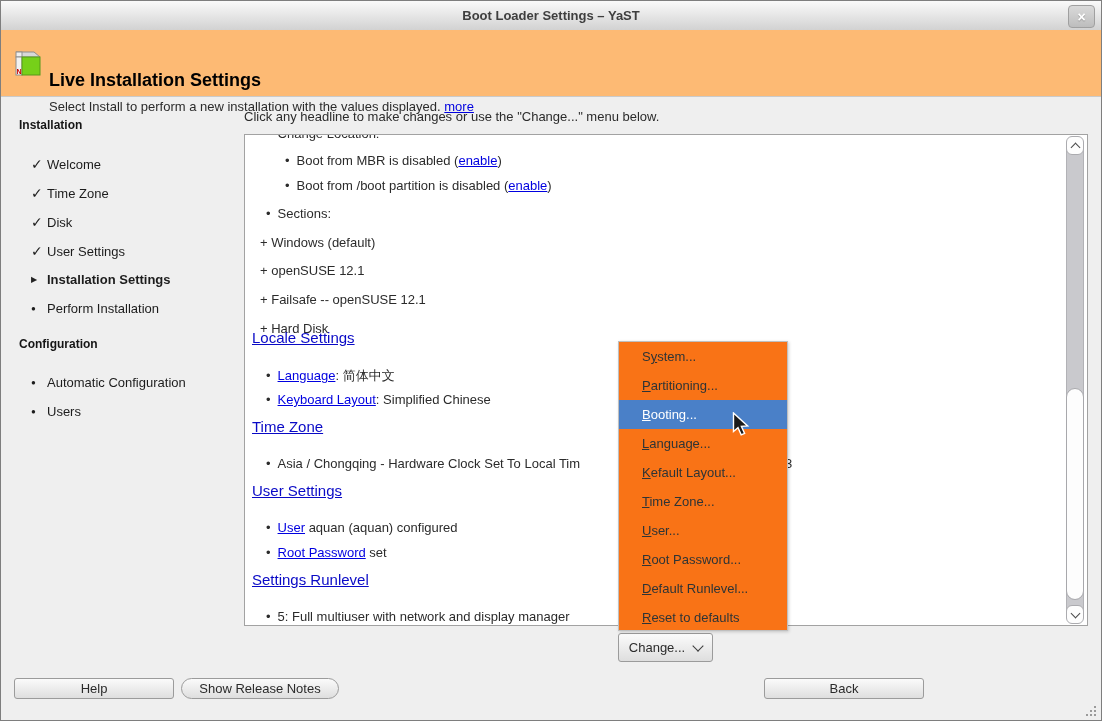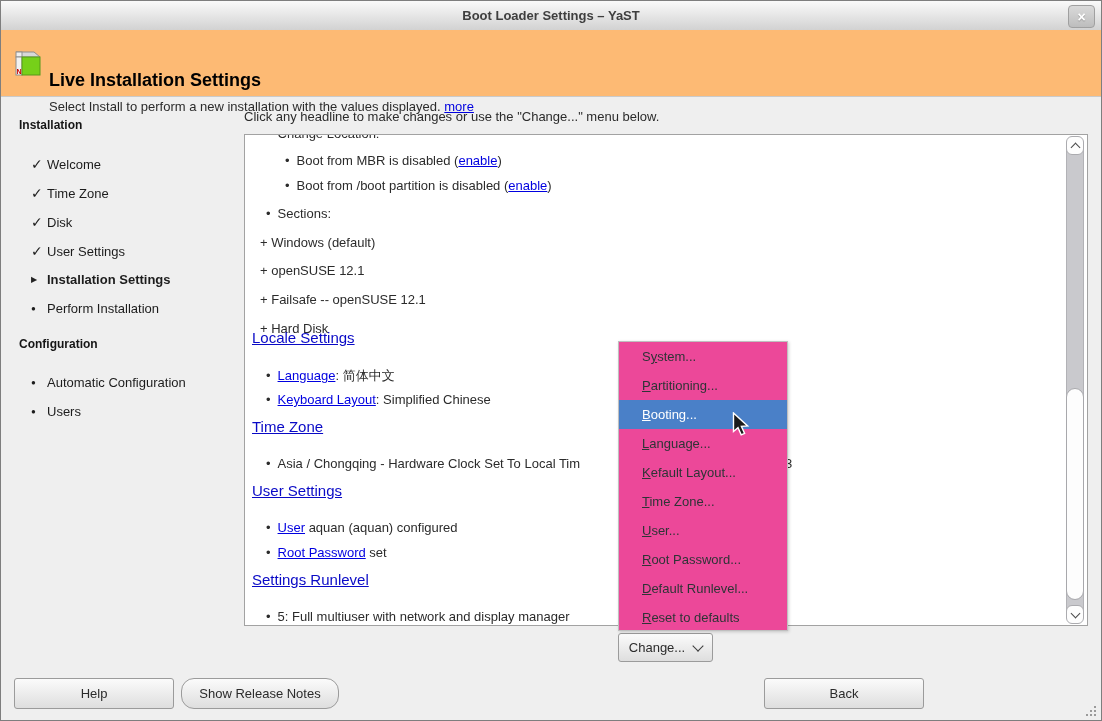--- a/index.html
+++ b/index.html
@@ -57,28 +57,28 @@
   .strough{position:absolute;left:1px;top:0;width:18px;height:100%;background:#c9c9cd;border:1px solid #b2b2b6;border-radius:9px;box-sizing:border-box;}
   .sthumb{position:absolute;left:1px;top:252px;width:18px;height:212px;background:#fdfdfd;border:1px solid #a8a8ac;border-radius:9px;box-sizing:border-box;}
   .sbtn{position:absolute;left:1px;width:18px;height:19px;background:#fdfdfd;border:1px solid #ababaf;border-radius:6px;box-sizing:border-box;display:flex;align-items:center;justify-content:center;}
   .sbtn.up{top:0;} .sbtn.down{bottom:0;}
   .chev{width:6px;height:6px;border-right:1.6px solid #4a4a4a;border-bottom:1.6px solid #4a4a4a;}
   .chev.u{transform:rotate(-135deg);margin-top:3px;}
   .chev.d{transform:rotate(45deg);margin-bottom:3px;}
   
   .menu{
     position:absolute;left:617px;top:340px;width:170px;height:290px;
-    background:#ec4899;border:1px solid #bfbfbf;box-sizing:border-box;
+    background:#f97316;border:1px solid #bfbfbf;box-sizing:border-box;
     box-shadow:1px 1px 3px rgba(0,0,0,.18);z-index:5;
   }
   .mi{height:29px;line-height:29px;padding-left:23px;font-size:13px;color:#2e3436;cursor:pointer;white-space:nowrap;}
   .mi.hl{background:#4a80c8;color:#ffffff;}
   
   .btn{
-    position:absolute;height:31px;box-sizing:border-box;
+    position:absolute;height:21px;box-sizing:border-box;
     border:1px solid #9b9b9b;border-radius:3px;
     background:linear-gradient(#fbfbfb,#dedede);
     font-size:13px;color:#2b2b2b;
     display:flex;align-items:center;justify-content:center;cursor:pointer;
   }
   .btn.primary{background:linear-gradient(#ffffff,#f2f2f2);}
   .changebtn{left:617px;top:632px;width:95px;height:29px;z-index:1;}
   .dchev{width:7px;height:7px;border-right:1.8px solid #3c3c3c;border-bottom:1.8px solid #3c3c3c;transform:rotate(45deg);margin-left:9px;margin-top:-4px;}
   
   .cursor{position:absolute;left:731px;top:411px;z-index:8;}

